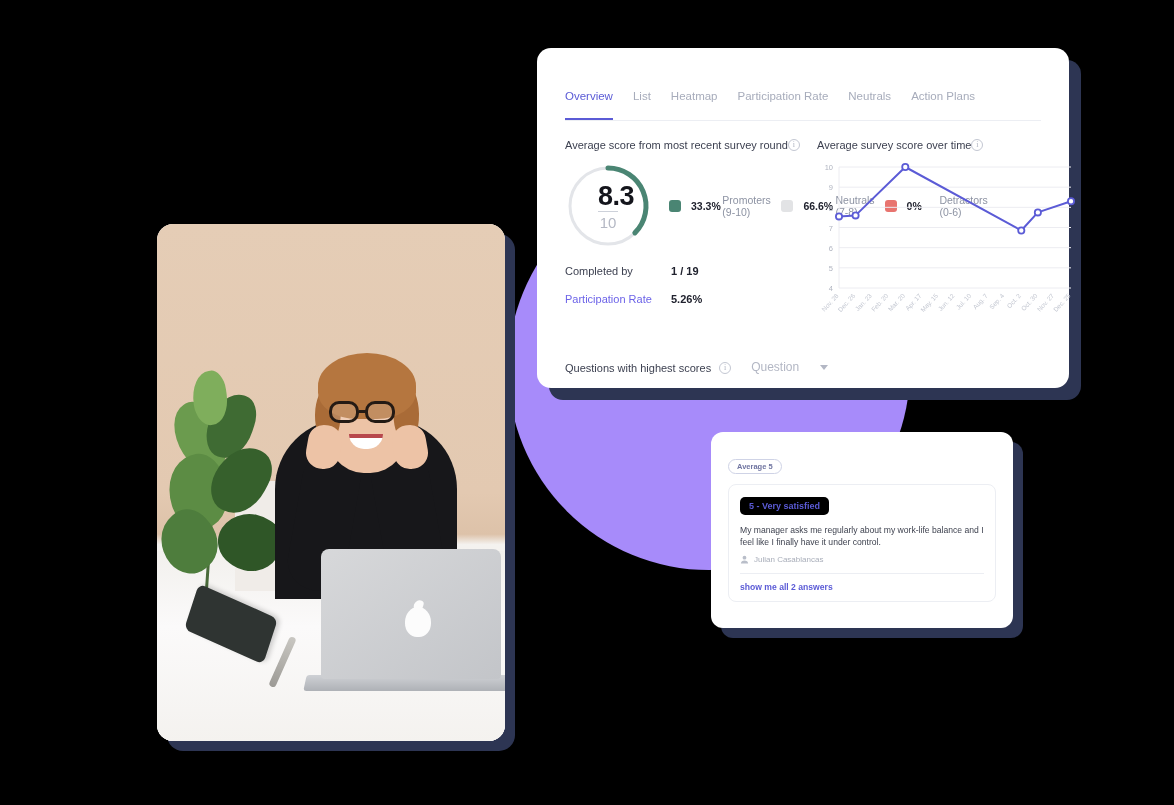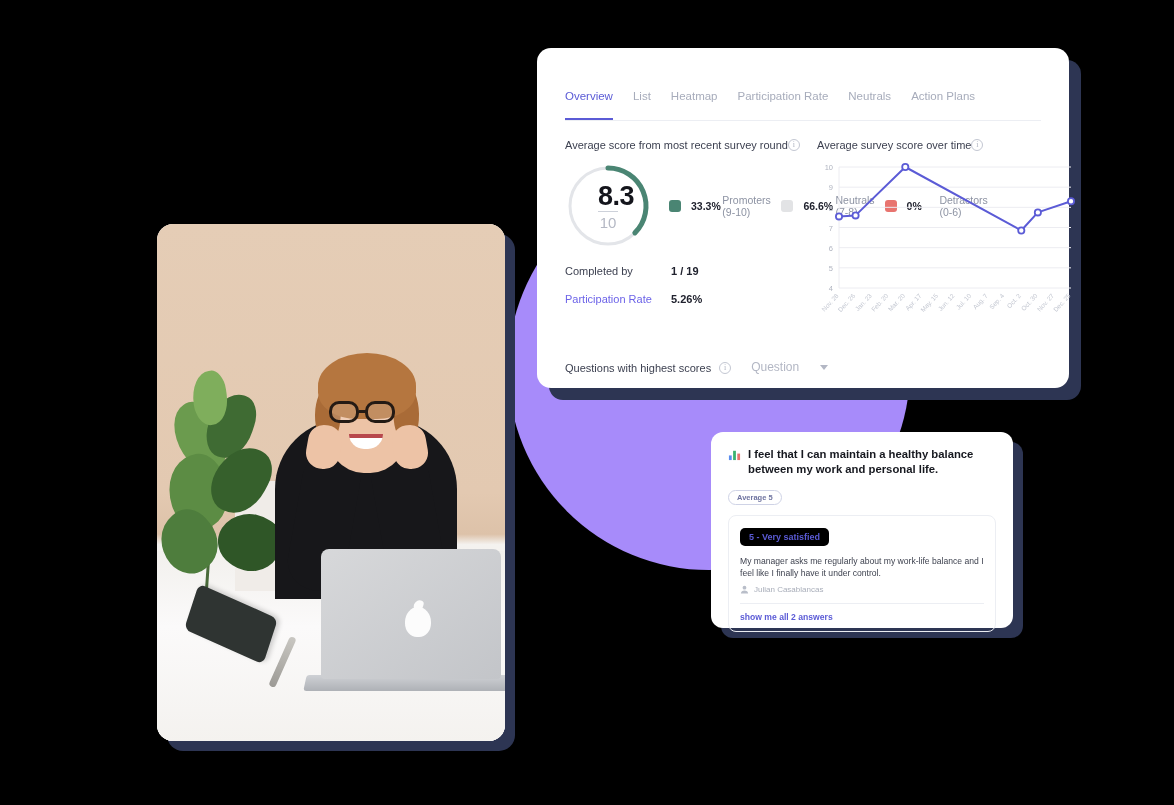--- a/index.html
+++ b/index.html
@@ -429,28 +429,20 @@
       <span class="footer-label">Questions with highest scores</span>
       <span class="info-icon">i</span>
       <span class="dropdown">
         <span>Question</span>
         <span class="caret"></span>
       </span>
     </div>
   </div>
 
   <div class="comment-card">
-    <div class="q-row">
-      <svg class="bar-icon" viewBox="0 0 14 14">
-        <rect x="1" y="8" width="3" height="5" fill="#5b8def"></rect>
-        <rect x="5.5" y="3" width="3" height="10" fill="#3cb371"></rect>
-        <rect x="10" y="6" width="3" height="7" fill="#e8746f"></rect>
-      </svg>
-      <div class="q-text">I feel that I can maintain a healthy balance between my work and personal life.</div>
-    </div>
 
     <div class="avg-pill">Average 5</div>
 
     <div class="answer-box">
       <div class="ans-chip">5 - Very satisfied</div>
       <div class="ans-text">My manager asks me regularly about my work-life balance and I feel like I finally have it under control.</div>
       <div class="ans-author">
         <svg class="person-icon" viewBox="0 0 10 10">
           <circle cx="5" cy="3" r="2.1" fill="#b9bec9"></circle>
           <path d="M1 9.5c0-2.2 1.8-3.4 4-3.4s4 1.2 4 3.4z" fill="#b9bec9"></path>

